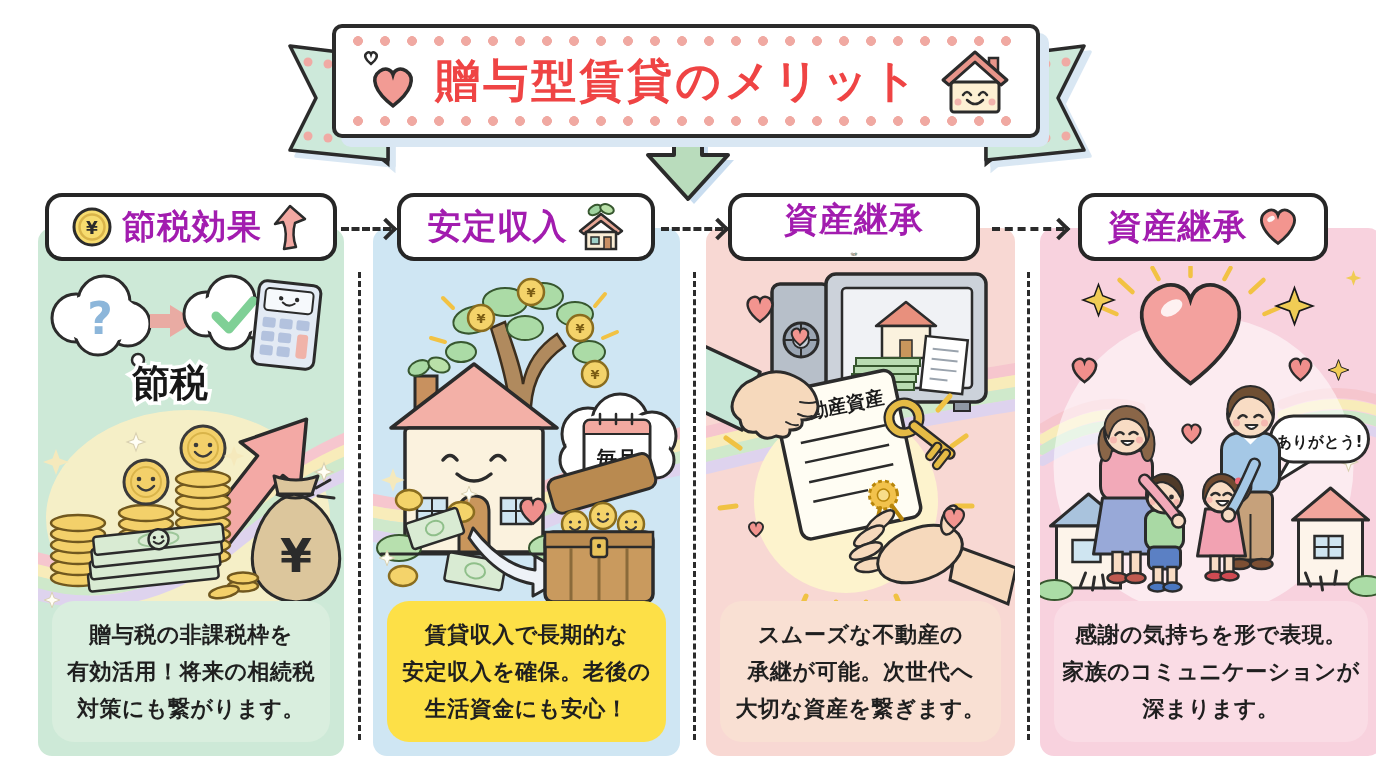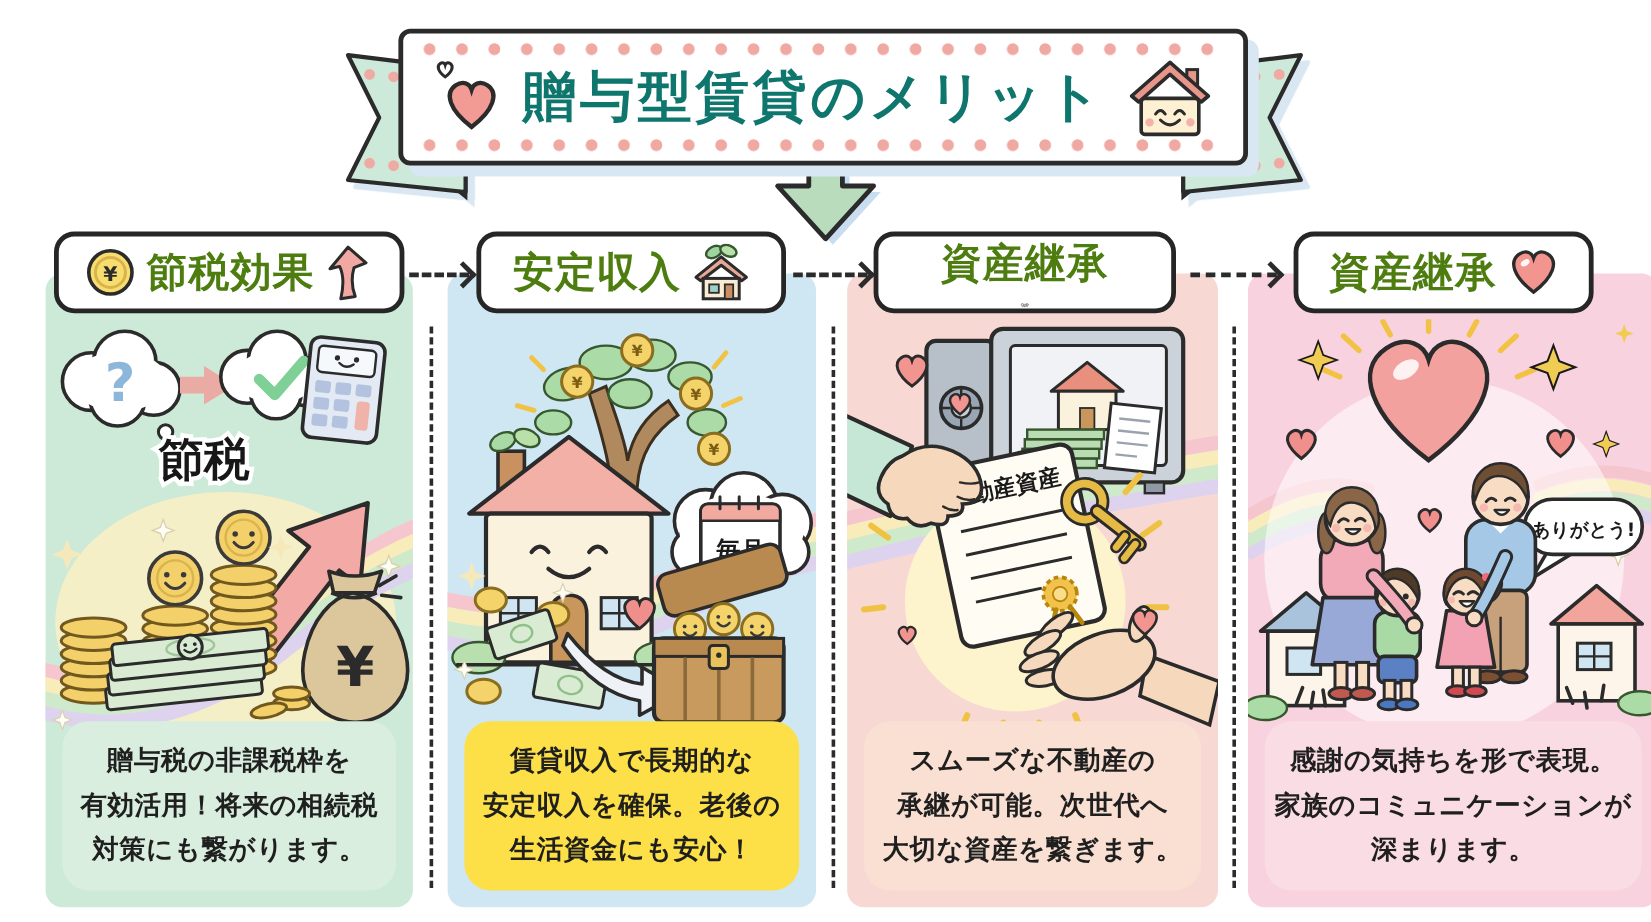--- a/index.html
+++ b/index.html
@@ -9,38 +9,38 @@
   
   .tail{position:absolute;top:38px;z-index:1;filter:drop-shadow(6px 6px 0 #d9e7f3);}
   .tail.left{left:282px;} .tail.right{left:982px;}
   .banner{position:absolute;left:332px;top:24px;width:700px;height:106px;background:#fff;
           border:4px solid #2b2b2b;border-radius:10px;box-shadow:9px 9px 0 #d9e7f3;z-index:3;
           display:flex;align-items:center;justify-content:center;gap:16px;}
   .dots{position:absolute;left:16px;right:16px;height:12px;
         background-image:radial-gradient(circle at 6px 6px,#f0a9a2 4.6px,transparent 5.2px);
         background-size:27px 12px;background-repeat:repeat-x;}
   .dots.top{top:7px}.dots.bottom{bottom:7px}
-  .banner-title{font-size:45px;font-weight:bold;letter-spacing:3px;color:#0f766e;white-space:nowrap;}
+  .banner-title{font-size:45px;font-weight:bold;letter-spacing:3px;color:#ef4444;white-space:nowrap;}
   .flow-arrow{position:absolute;left:632px;top:121px;width:104px;height:84px;z-index:2;}
 
   
   .panel{position:absolute;top:228px;height:528px;border-radius:14px;}
   .p1{left:38px;width:306px;} .p2{left:373px;width:307px;}
   .p3{left:706px;width:309px;} .p4{left:1040px;width:325px;}
   .illus{position:absolute;left:0;top:38px;width:100%;height:352px;}
   .textbox{position:absolute;left:14px;right:14px;bottom:14px;border-radius:22px;
            padding:15px 4px;text-align:center;font-weight:bold;font-size:22px;
            line-height:37px;color:#1f1f1f;letter-spacing:0.5px;}
 
   .header-box{position:absolute;top:193px;height:68px;background:#fff;border:4px solid #262626;
               border-radius:17px;display:flex;align-items:center;justify-content:center;gap:9px;
               z-index:4;box-sizing:border-box;}
   .h1{left:45px;width:292px;} .h2{left:397px;width:258px;}
   .h3{left:728px;width:252px;flex-direction:column;} .h4{left:1078px;width:250px;}
-  .hlabel{font-size:34px;font-weight:bold;color:#4d7c0f;letter-spacing:1px;white-space:nowrap;}
+  .hlabel{font-size:34px;font-weight:bold;color:#a21caf;letter-spacing:1px;white-space:nowrap;}
 
   .h-connector{position:absolute;top:227px;border-top:4px dashed #2b2b2b;z-index:2;}
   .c1{left:341px;width:50px;} .c2{left:661px;width:62px;} .c3{left:992px;width:72px;}
   .h-connector::after{content:"";position:absolute;right:-3px;top:-10px;width:12px;height:12px;
            border-top:4px solid #2b2b2b;border-right:4px solid #2b2b2b;transform:rotate(45deg);}
   .v-divider{position:absolute;top:272px;height:468px;border-left:3.5px dashed #2b2b2b;}
   .d1{left:358px;} .d2{left:693px;} .d3{left:1027px;}
 </style>
 </head>
 <body>

